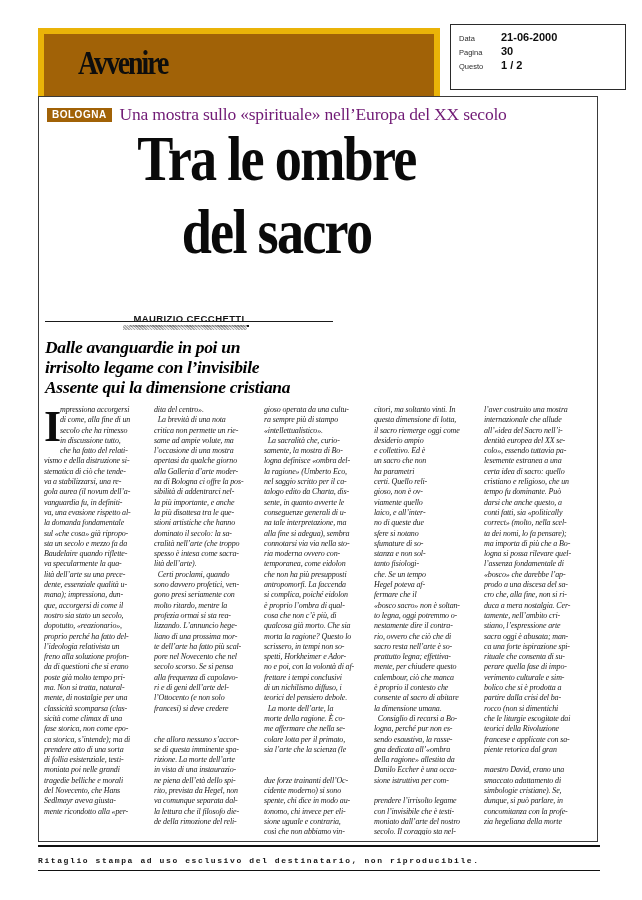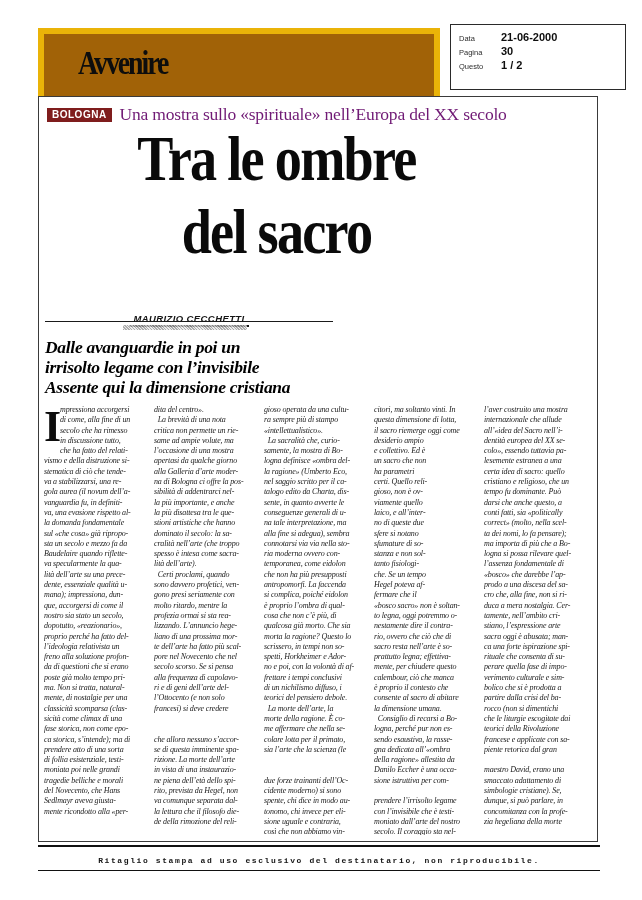--- a/index.html
+++ b/index.html
@@ -27,34 +27,34 @@
   .meta-row{display:flex;margin-bottom:2px;align-items:baseline;}
   .meta-label{width:42px;font-size:7.5px;color:#2c2c2c;}
   .meta-value{font-size:11px;font-weight:bold;color:#0e0e0e;}
   
   .article-box{
     position:absolute;left:38px;top:96px;width:560px;height:746px;
     border:1px solid #3a3a3a;box-sizing:border-box;background:#fff;
   }
   .kicker{position:absolute;left:8px;top:7px;display:flex;align-items:center;white-space:nowrap;}
   .kicker-badge{
-    background:#7f1d1d;color:#fff;font-family:"Liberation Sans",sans-serif;
+    background:#a16207;color:#fff;font-family:"Liberation Sans",sans-serif;
     font-weight:bold;font-size:10px;letter-spacing:0.5px;padding:1px 5px 2px 5px;
     margin-right:8px;
   }
   .kicker-text{font-size:17.5px;color:#701a75;letter-spacing:-0.2px;}
   .headline{
     position:absolute;left:0px;top:26px;width:475px;text-align:center;
     font-weight:bold;font-size:63px;line-height:73px;letter-spacing:-2px;
     color:#0a0a0a;transform:scaleX(0.86);transform-origin:center top;white-space:pre-line;
   }
   
   .byline-row{
     position:absolute;left:6px;top:211px;width:288px;text-align:center;
-    border-bottom:1.5px solid #1a1a1a;height:13px;font-style:italic;
+    border-bottom:1.5px solid #1a1a1a;height:13px;
   }
   .byline-name{
     display:inline-block;font-family:"Liberation Sans",sans-serif;font-weight:bold;
     font-size:9.5px;letter-spacing:0.4px;color:#151515;
     border-bottom:2.5px solid #151515;padding:0 4px 1px 4px;margin-bottom:-2px;
   }
   .byline-hatch{
     position:absolute;left:84px;top:228px;width:124px;height:5px;
     background:repeating-linear-gradient(45deg,#9a9a9a 0,#9a9a9a 1px,#e8e8e8 1px,#e8e8e8 2px);
     opacity:0.8;
@@ -76,21 +76,21 @@
     letter-spacing:-0.15px;color:#1a1a1a;font-style:italic;
   }
   .dropcap{
     float:left;font-weight:bold;font-size:44px;line-height:41px;height:41px;
     width:13px;margin:1px 3px 0 0;color:#0d0d0d;
   }
   
   .footer-strip{
     position:absolute;left:38px;top:845px;width:562px;
     border-top:2px solid #111;border-bottom:1.5px solid #111;
-    text-align:center;padding:2px 0 3px 0;box-sizing:border-box;
+    padding:2px 0 3px 0;box-sizing:border-box;
   }
   .footer-text{
     font-family:"Liberation Mono",monospace;font-weight:bold;font-size:8px;
     letter-spacing:1.6px;color:#161616;white-space:nowrap;
   }
 </style>
 </head>
 <body>
 
 <div class="masthead-box">

